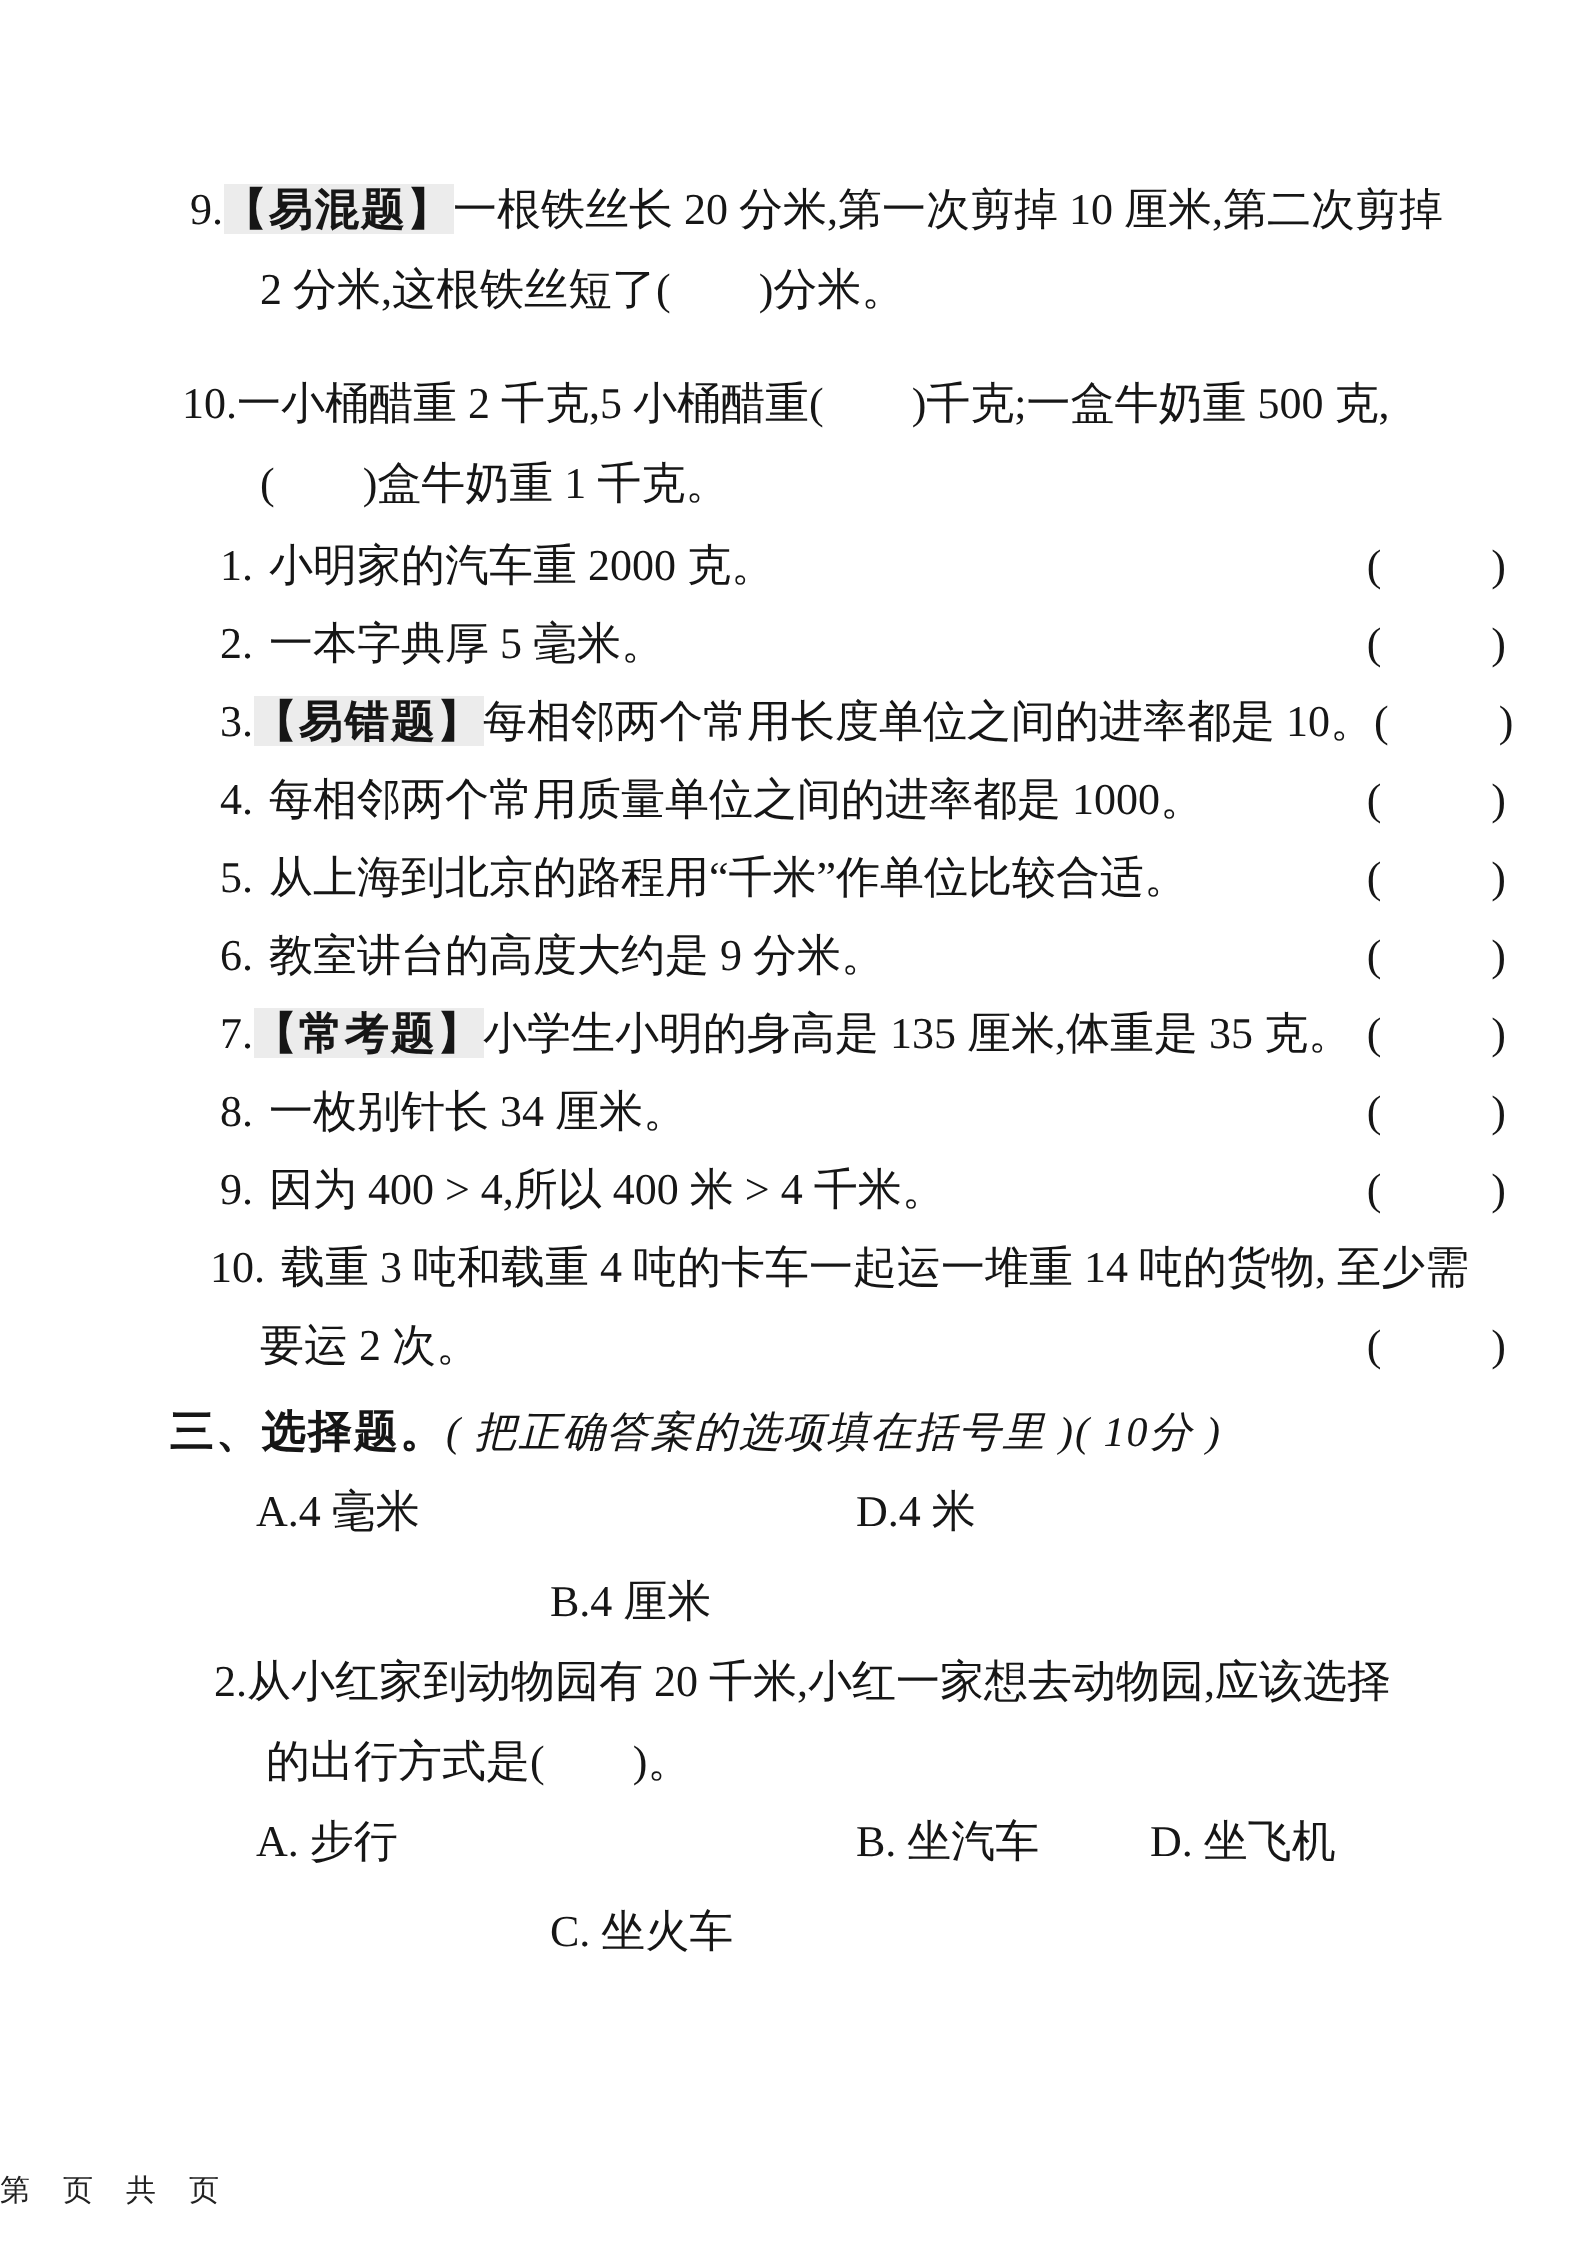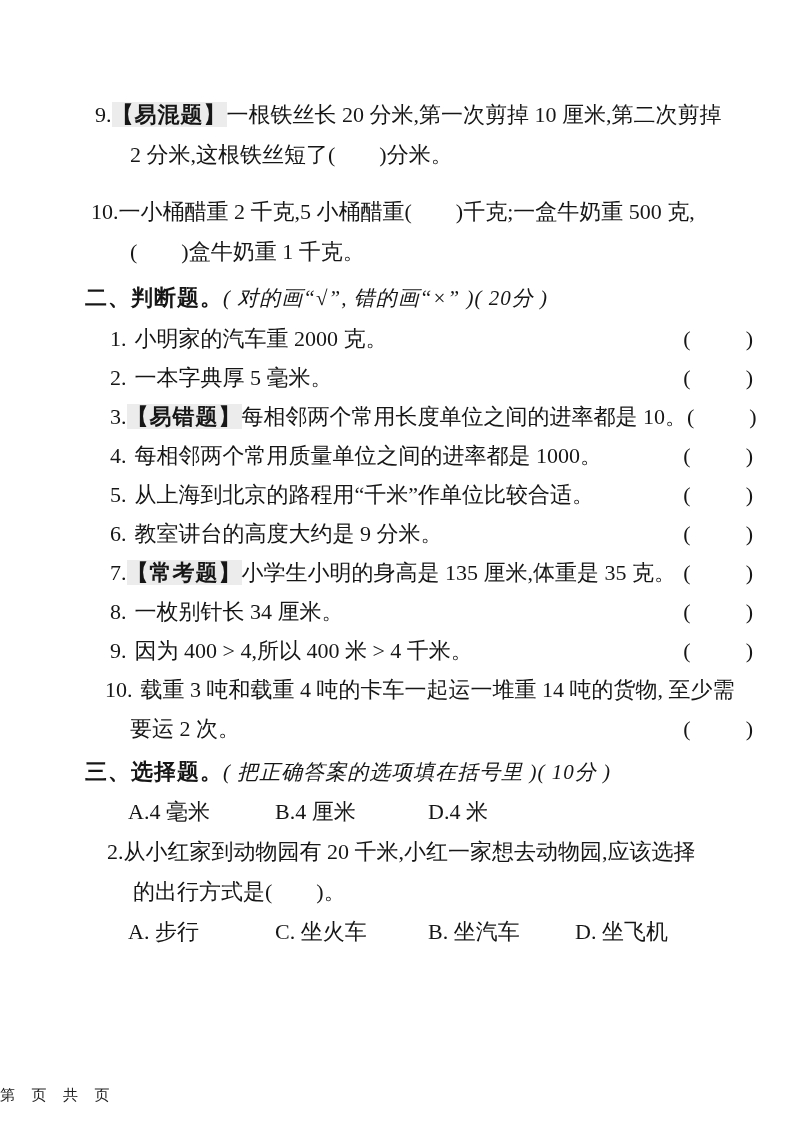--- a/index.html
+++ b/index.html
@@ -8,21 +8,21 @@
     width: 793px;
     height: 1122px;
     background: #ffffff;
     font-family: "Liberation Serif", "DejaVu Serif", serif;
     color: #161616;
     overflow: hidden;
   }
   .content {
     position: absolute;
     left: 85px;
-    top: 95px;
+    top: 85px;
     width: 668px;
     font-size: 22px;
   }
   .line { line-height: 40px; white-space: pre; }
   .ind-n9   { padding-left: 10px; }
   .ind-n10  { padding-left: 6px; }
   .ind-cont { padding-left: 45px; }
 
   .sec-header { line-height: 40px; white-space: nowrap; }
   .sec-header.s2 { margin-top: 6px; }
@@ -54,21 +54,21 @@
   .j-row.l2 { padding-left: 45px; }
   .j-num { margin-right: 8px; }
   .j-row.tight .j-num { margin-right: 0; }
   .j-blank { white-space: pre; }
 
   .c-line { line-height: 40px; white-space: pre; padding-left: 22px; }
   .c-line.first { margin-top: 7px; }
   .c-cont { padding-left: 48px; }
   .opt-row { display: flex; line-height: 40px; padding-left: 43px; white-space: pre; }
   .opt-row span:nth-child(1) { width: 147px; }
-  .opt-row span:nth-child(2) { width: 153px; }
+  .opt-row span:nth-child(2) { width: 153px; margin-top: 45px; }
   .opt-row span:nth-child(3) { width: 147px; }
 
   .fill-gap { margin-top: 17px; }
 
   .footer {
     position: absolute;
     top: 1086px;
     left: 0;
     width: 100%;
     font-size: 15px;
@@ -81,21 +81,20 @@
 <body>
 
 <div class="page">
   <div class="content">
 
     <div class="line ind-n9"><span>9.</span><span class="tag">【易混题】</span><span>一根铁丝长 20 分米,第一次剪掉 10 厘米,第二次剪掉</span></div>
     <div class="line ind-cont"><span>2 分米,这根铁丝短了(        )分米。</span></div>
     <div class="line ind-n10 fill-gap"><span>10.</span><span>一小桶醋重 2 千克,5 小桶醋重(        )千克;一盒牛奶重 500 克,</span></div>
     <div class="line ind-cont"><span>(        )盒牛奶重 1 千克。</span></div>
 
-    <div class="sec-header s2"><span class="sec-title">二、判断题。</span><span class="sec-instr">( 对的画“√”, 错的画“×” )( 20分 )</span></div>
 
     <div class="j-row first"><span><span class="j-num">1.</span><span>小明家的汽车重 2000 克。</span></span><span class="j-blank">(          )</span></div>
     <div class="j-row"><span><span class="j-num">2.</span><span>一本字典厚 5 毫米。</span></span><span class="j-blank">(          )</span></div>
     <div class="j-row tight"><span><span class="j-num">3.</span><span class="tag">【易错题】</span><span>每相邻两个常用长度单位之间的进率都是 10。</span></span><span class="j-blank">(          )</span></div>
     <div class="j-row"><span><span class="j-num">4.</span><span>每相邻两个常用质量单位之间的进率都是 1000。</span></span><span class="j-blank">(          )</span></div>
     <div class="j-row"><span><span class="j-num">5.</span><span>从上海到北京的路程用“千米”作单位比较合适。</span></span><span class="j-blank">(          )</span></div>
     <div class="j-row"><span><span class="j-num">6.</span><span>教室讲台的高度大约是 9 分米。</span></span><span class="j-blank">(          )</span></div>
     <div class="j-row tight"><span><span class="j-num">7.</span><span class="tag">【常考题】</span><span>小学生小明的身高是 135 厘米,体重是 35 克。</span></span><span class="j-blank">(          )</span></div>
     <div class="j-row"><span><span class="j-num">8.</span><span>一枚别针长 34 厘米。</span></span><span class="j-blank">(          )</span></div>
     <div class="j-row"><span><span class="j-num">9.</span><span>因为 400 &gt; 4,所以 400 米 &gt; 4 千米。</span></span><span class="j-blank">(          )</span></div>

